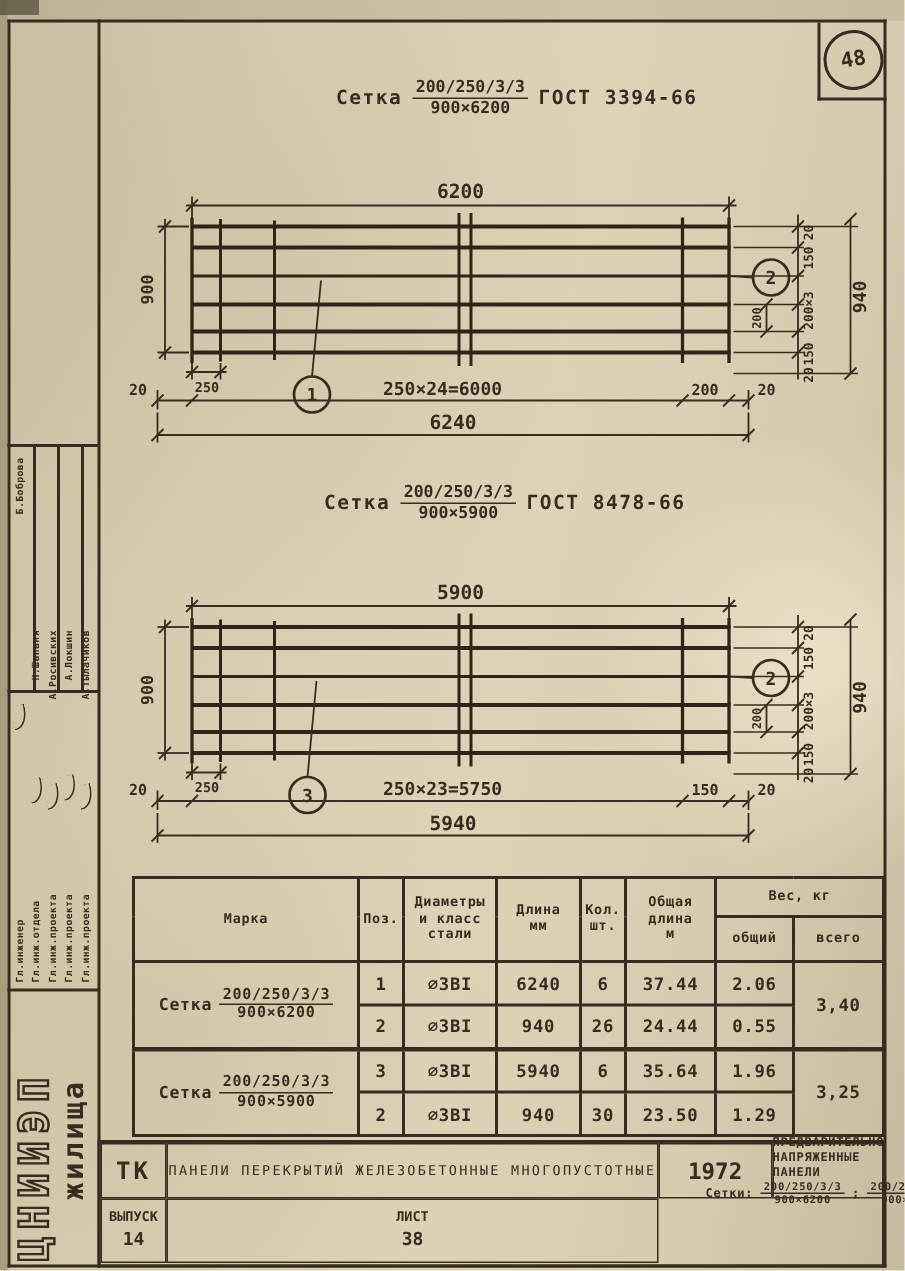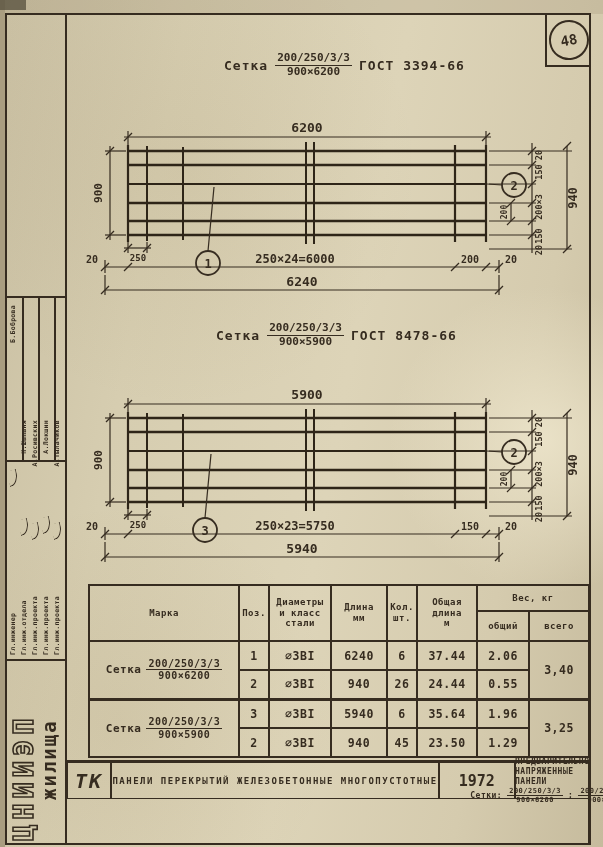--- a/index.html
+++ b/index.html
@@ -45,23 +45,23 @@
   .spec-table td{font-size:11.5px;font-weight:bold;letter-spacing:.5px;}
   .spec-table .hrow1 th{height:24px;}
   .spec-table .hrow2 th{height:28px;margin-left:33px;}
   .spec-table tbody tr{height:29px;}
   .group2-start td{border-top:3px solid #362c20;}
   .mark-cell{display:flex;align-items:center;justify-content:center;gap:5px;font-size:11px;}
   .mark-cell .frac{font-size:10px;}
   
   .tb{left:65px;top:760px;width:525px;height:85px;border:2.5px solid #362c20;box-sizing:border-box;display:grid;grid-template-columns:44px 328px 75.5px 75.5px;grid-template-rows:37px 43px;}
   .tb>div{border:1.2px solid #362c20;display:flex;flex-direction:column;align-items:center;justify-content:center;box-sizing:border-box;}
-  .tb .tk{font-size:20px;font-weight:bold;letter-spacing:2px;font-style:italic;}
+  .tb .tk{font-size:16px;font-weight:bold;letter-spacing:2px;}
   .tb .year{font-size:15px;font-weight:bold;}
-  .tb .main1{grid-column:2/3;font-size:9px;font-weight:bold;letter-spacing:1.5px;text-transform:uppercase;text-align:center;}
+  .tb .main1{grid-column:2/3;font-size:9px;font-weight:normal;letter-spacing:1.5px;text-transform:uppercase;text-align:center;}
   .tb .series{grid-column:3/5;font-size:10px;font-weight:bold;line-height:1.3;letter-spacing:2px;}
   .tb .series .val{font-size:12px;letter-spacing:2px;}
   .tb .main2{font-size:8px;font-weight:bold;letter-spacing:.5px;line-height:1.25;text-transform:uppercase;text-align:left;}
   .tb .main2 .nets{display:flex;align-items:center;gap:5px;text-transform:none;}
   .tb .main2 .frac{font-size:7px;}
   .tb .small-cell{font-size:9px;font-weight:bold;text-transform:uppercase;line-height:1.25;}
   .tb .small-cell .val{font-size:12px;}
   
   .sb-line-h{left:5px;width:61px;height:1.5px;}
   .sb-line-v{width:1.5px;background:#362c20;}
@@ -378,21 +378,21 @@
         <td>5940</td>
         <td>6</td>
         <td>35.64</td>
         <td>1.96</td>
         <td rowspan="2">3,25</td>
       </tr>
       <tr>
         <td>2</td>
         <td>∅3ВI</td>
         <td>940</td>
-        <td>45</td>
+        <td>30</td>
         <td>23.50</td>
         <td>1.29</td>
       </tr>
     </tbody>
   </table>
 
   <div class="abs tb">
     <div class="tk">ТК</div>
     <div class="main1">Панели перекрытий железобетонные многопустотные</div>
     <div class="year">1972</div>
@@ -404,20 +404,28 @@
           <span class="num">200/250/3/3</span>
           <span>900×6200</span>
         </span>
         <span>;</span>
         <span class="frac">
           <span class="num">200/250/3/3</span>
           <span>900×5900</span>
         </span>
       </span>
     </div>
+    <div class="small-cell">
+      <span>Выпуск</span>
+      <span class="val">14</span>
+    </div>
+    <div class="small-cell">
+      <span>Лист</span>
+      <span class="val">38</span>
+    </div>
   </div>
 
   <div class="abs ink sb-line-h" style="top:296px;"></div>
   <div class="abs ink sb-line-h" style="top:460px;"></div>
   <div class="abs ink sb-line-h" style="top:659px;"></div>
   <div class="abs sb-line-v" style="left:22px;top:296px;height:164px;"></div>
   <div class="abs sb-line-v" style="left:38px;top:296px;height:164px;"></div>
   <div class="abs sb-line-v" style="left:54px;top:296px;height:164px;"></div>
 
   <div class="sig-strip" style="left:8px;top:655px;width:350px;">

